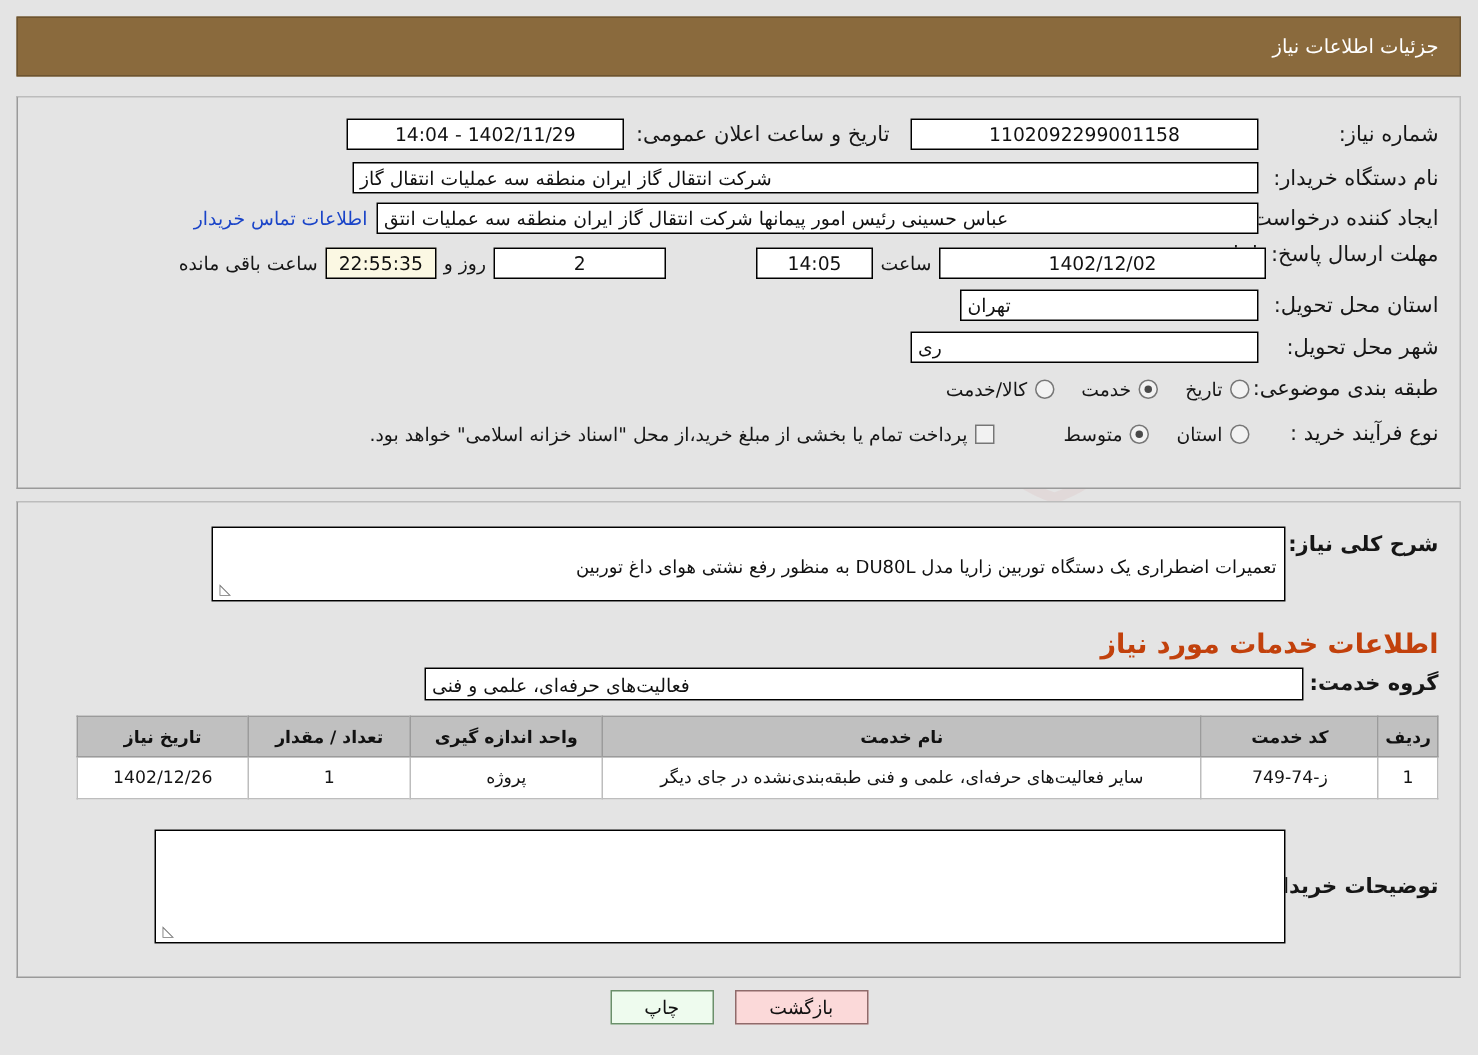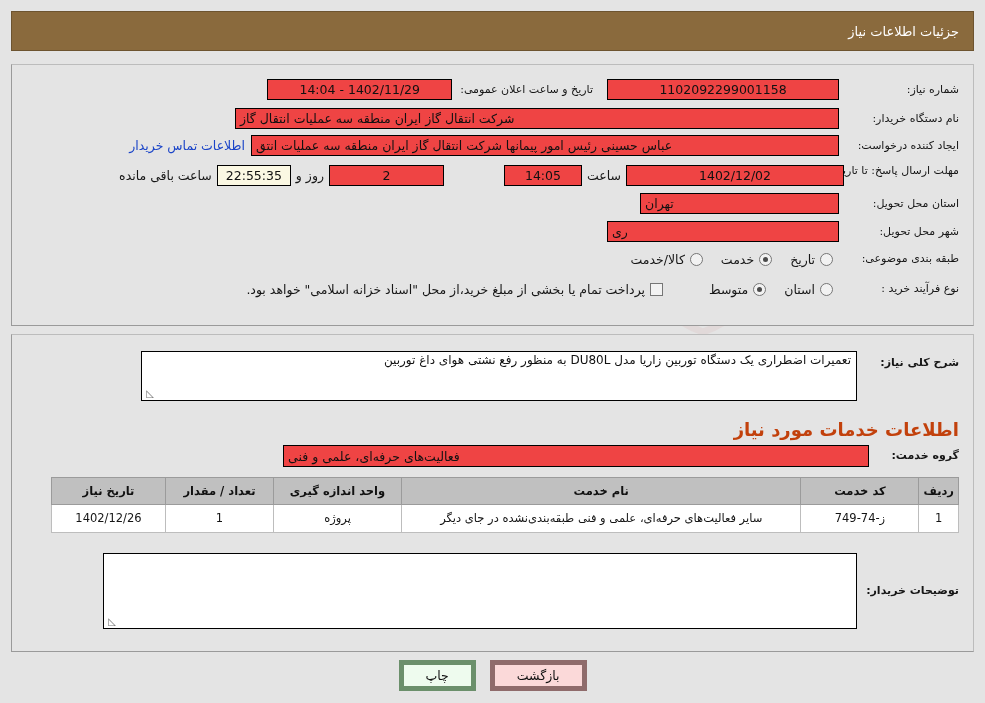--- a/index.html
+++ b/index.html
@@ -68,29 +68,29 @@
   #panel-top   { top: 64px;  height: 262px; }
   #panel-mid   { top: 334px; height: 318px; }
 
   
   .row {
     position: absolute;
     display: flex;
     align-items: center;
   }
   .lbl {
-    font-size: 11px;
+    font-size: 14px;
     color: #161616;
     text-align: right;
     white-space: nowrap;
     line-height: 16px;
   }
   .lbl.bold { font-weight: bold; }
   .fld {
-    background: #ef4444;
+    background: #ffffff;
     border: 1px solid #000000;
     height: 21px;
     font-size: 12.5px;
     color: #111;
     display: flex;
     align-items: center;
     padding: 0 4px;
     overflow: hidden;
     white-space: nowrap;
   }
@@ -144,21 +144,21 @@
     margin-left: 5px;
     flex: none;
   }
 
   
   .ta {
     background: #ffffff;
     border: 1px solid #000000;
     font-size: 12px;
     color: #111;
-    padding: 0 5px;
+    padding: 18px 5px;
     position: relative;
     overflow: hidden;
     text-align: right;
     line-height: 16px;
   }
   .ta .grip {
     position: absolute;
     left: 2px; bottom: 1px;
     width: 10px; height: 10px;
     color: #777;
@@ -204,21 +204,21 @@
   .btnbar {
     position: absolute;
     left: 0; top: 660px;
     width: 985px;
     display: flex;
     justify-content: center;
     gap: 14px;
     z-index: 3;
   }
   .btn {
-    border: 5px solid #15803d;
+    border: 1px solid #15803d;
     font-size: 12.5px;
     padding: 3px 22px;
     cursor: pointer;
     color: #111;
     font-family: "DejaVu Sans", "Liberation Sans", sans-serif;
   }
   .btn-print { background: #eefbee; border-color: #6b8f6b; }
   .btn-back  { background: #fbd9d9; border-color: #8f6b6b; }
 </style>
 </head>

